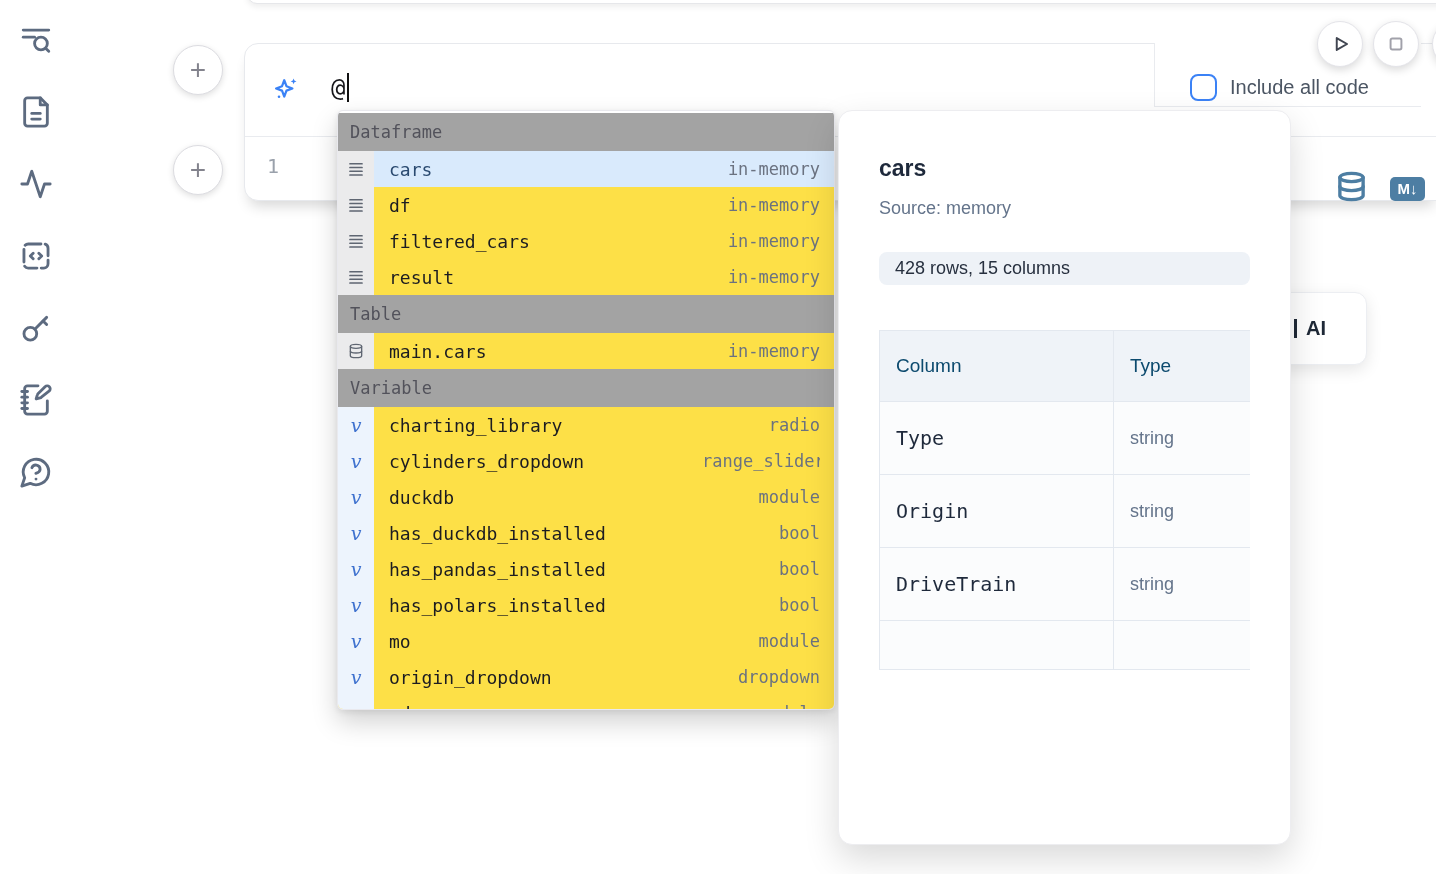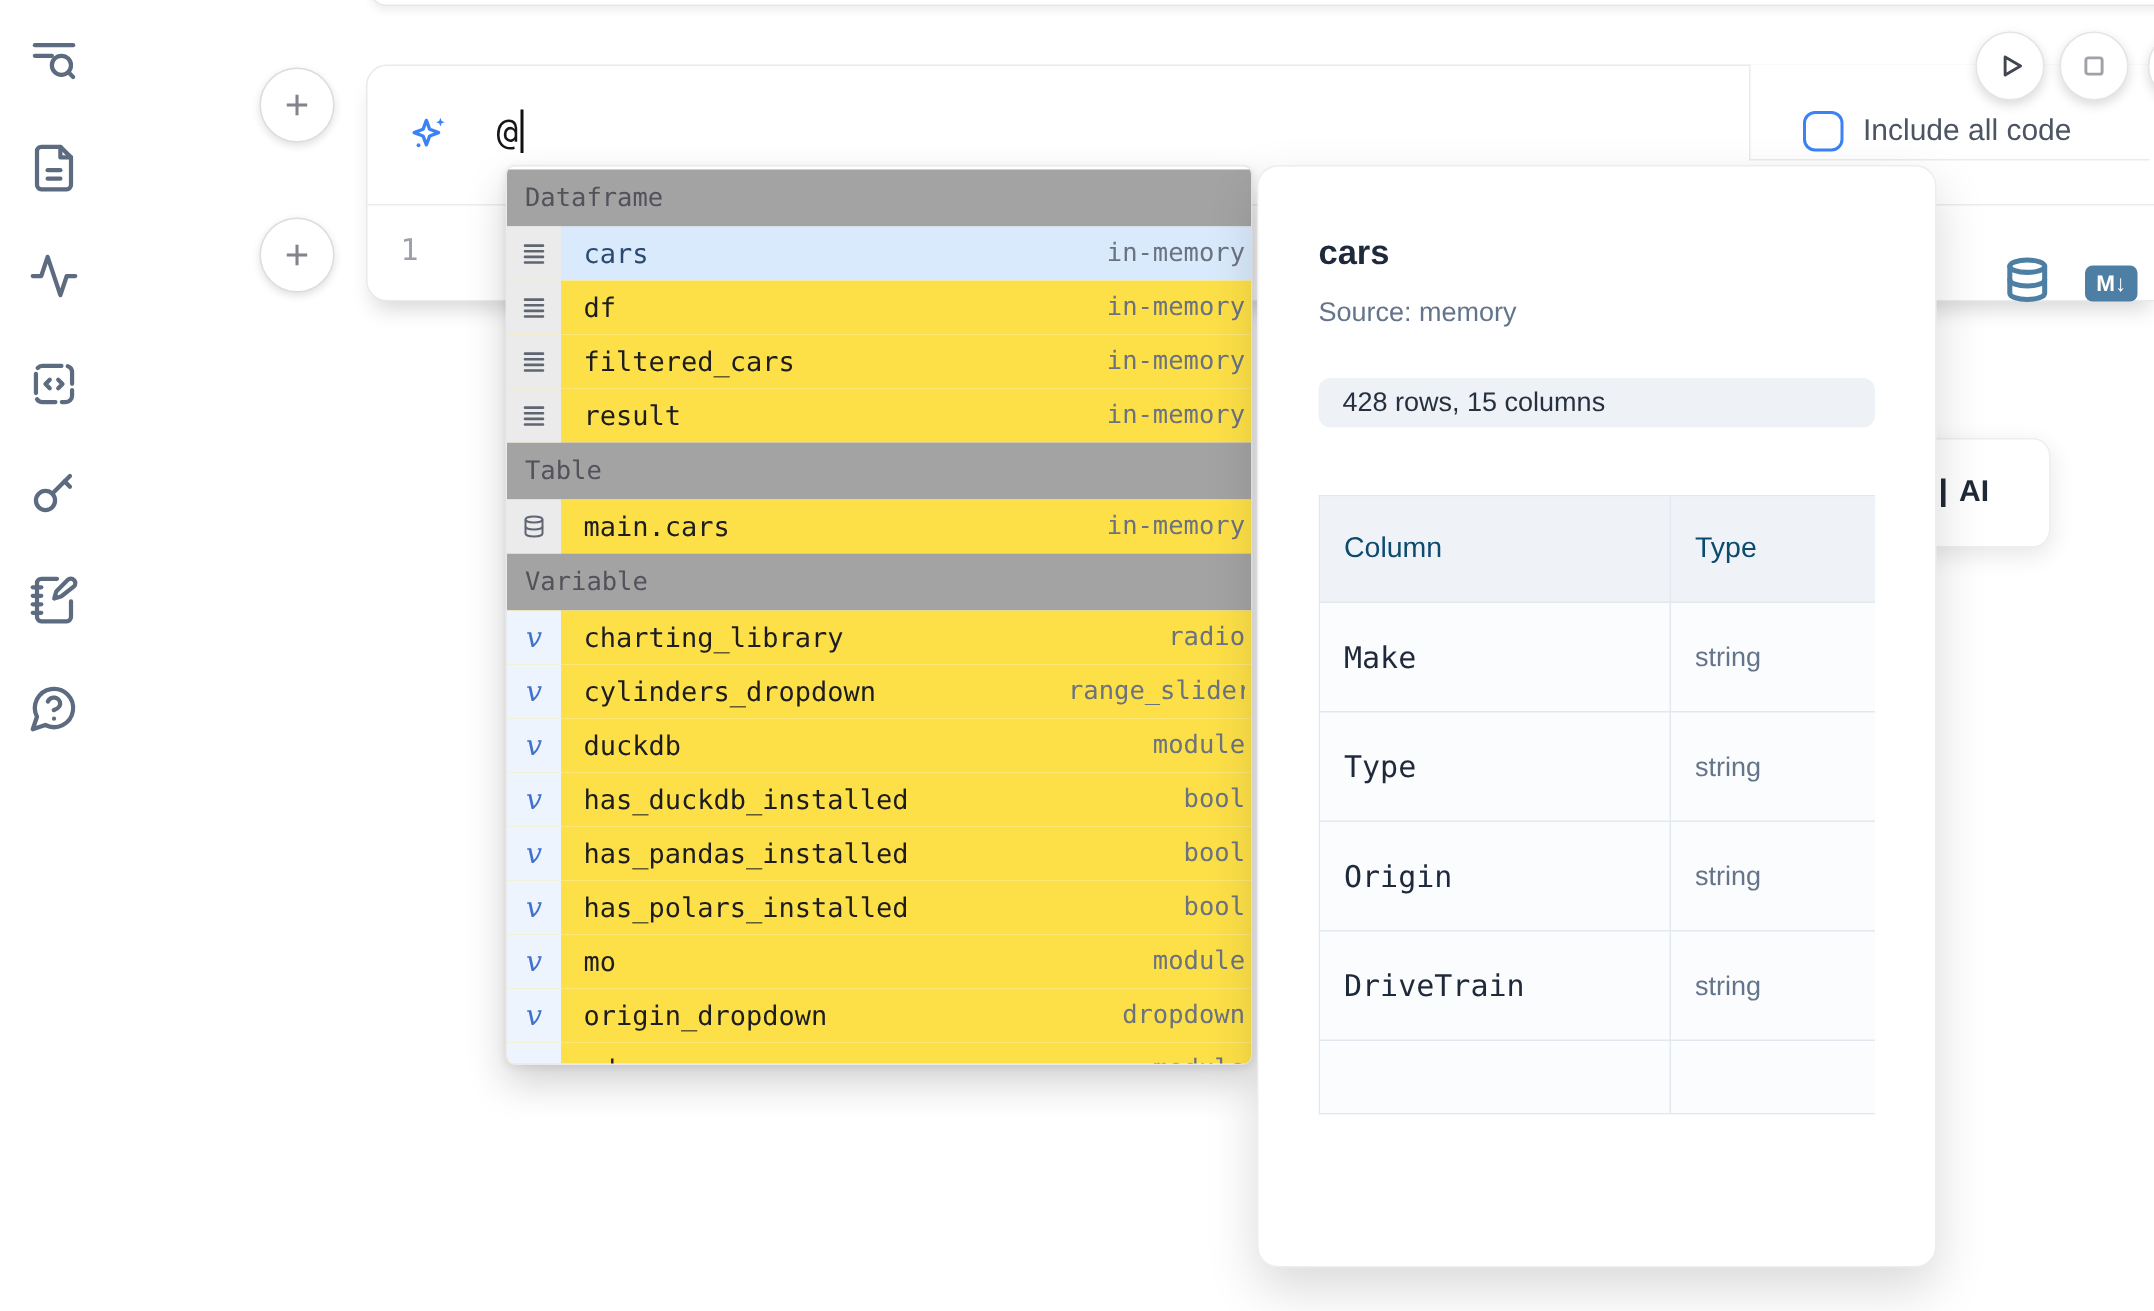--- a/index.html
+++ b/index.html
@@ -37,21 +37,21 @@
     box-shadow: 0 10px 14px -5px rgba(0,0,0,.16); z-index: 3;
   }
   .sparkle { position: absolute; left: 27px; top: 31px; width: 28px; height: 28px; }
   .prompt-text {
     position: absolute; left: 86px; top: 29px; display: flex; align-items: center;
     font-family: "DejaVu Sans Mono", monospace; font-size: 24px; color: #16161a;
   }
   .caret { width: 2px; height: 29px; background: #111; margin-left: 2px; }
 
   .include-section {
-    position: absolute; top: -1px; right: 4px; width: 267px; height: 64px;
+    position: absolute; top: -1px; right: 16px; width: 267px; height: 64px;
     border-left: 1px solid #e9ebef; border-bottom: 1px solid #e9ebef;
     background: #fff;
   }
   .include-row { display: flex; align-items: center; gap: 13px; margin: 31px 0 0 35px; }
   .checkbox {
     width: 27px; height: 27px; border: 2px solid #3b82f6; border-radius: 8px;
     background: #fff; cursor: pointer; flex: none;
   }
   .include-label { font-size: 20px; color: #4b5563; white-space: nowrap; cursor: pointer; }
 
@@ -99,21 +99,21 @@
   .ac-row { height: 36px; display: flex; align-items: center; cursor: pointer; background:#fde047; }
   .ac-row.selected { background: #d9eafc; }
   .ac-gutter {
     width: 36px; height: 100%; background: #ebebec; flex: none;
     display: flex; align-items: center; justify-content: center; color: #5f6672;
   }
   .ac-row.variable .ac-gutter { background: #edf4fd; }
   .ac-name { margin-left: 15px; font-family: "DejaVu Sans Mono", monospace;
     font-size: 18px; color: #1c1c21; white-space: nowrap; }
   .ac-row.selected .ac-name { color: #2a4a70; }
-  .ac-type { margin-left: auto; margin-right: 4px; flex: none;
+  .ac-type { margin-left: auto; margin-right: 14px; flex: none;
     font-family: "DejaVu Sans Mono", monospace; font-size: 17px; color: #6b7280;
     white-space: nowrap; overflow: hidden; max-width: 118px; }
   .v-glyph { font-family: "DejaVu Serif", serif; font-style: italic;
     font-size: 19px; color: #3f72cf; }
 
   
   .preview-panel {
     position: absolute; left: 838px; top: 110px; width: 453px; height: 735px;
     background: #fff; border: 1px solid #ededf0; border-radius: 14px;
     box-shadow: 0 14px 34px rgba(0,0,0,.15); z-index: 40;
@@ -390,24 +390,20 @@
           <col style="width:234px">
           <col style="width:139px">
         </colgroup>
       <thead>
         <tr>
           <th>Column</th>
           <th>Type</th>
         </tr>
       </thead>
       <tbody>
-          <tr>
-            <td class="col-name">Make</td>
-            <td class="col-type">string</td>
-          </tr>
           <tr>
             <td class="col-name">Type</td>
             <td class="col-type">string</td>
           </tr>
           <tr>
             <td class="col-name">Origin</td>
             <td class="col-type">string</td>
           </tr>
           <tr>
             <td class="col-name">DriveTrain</td>

